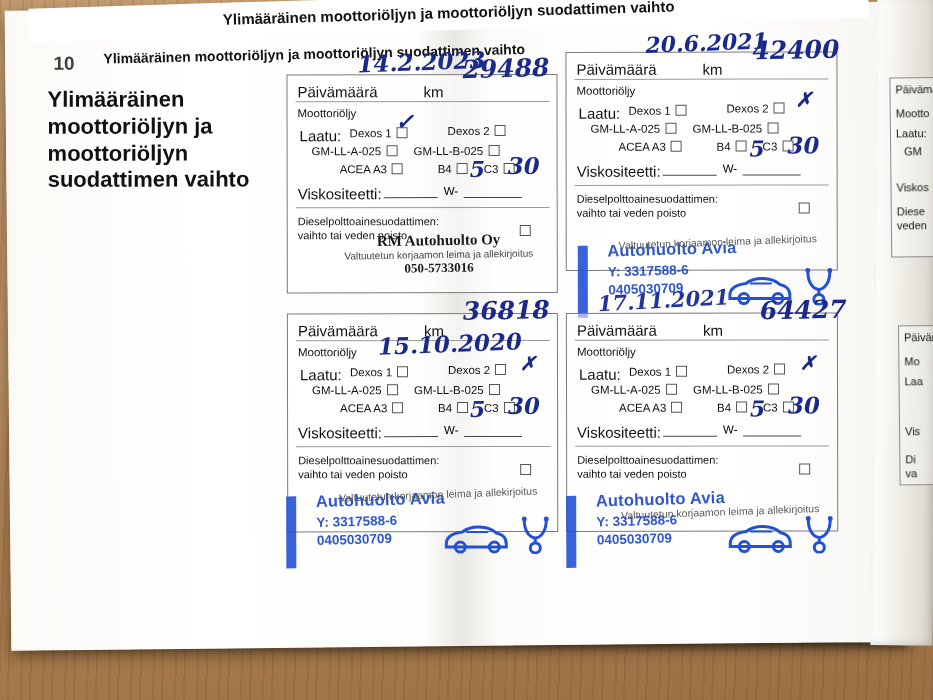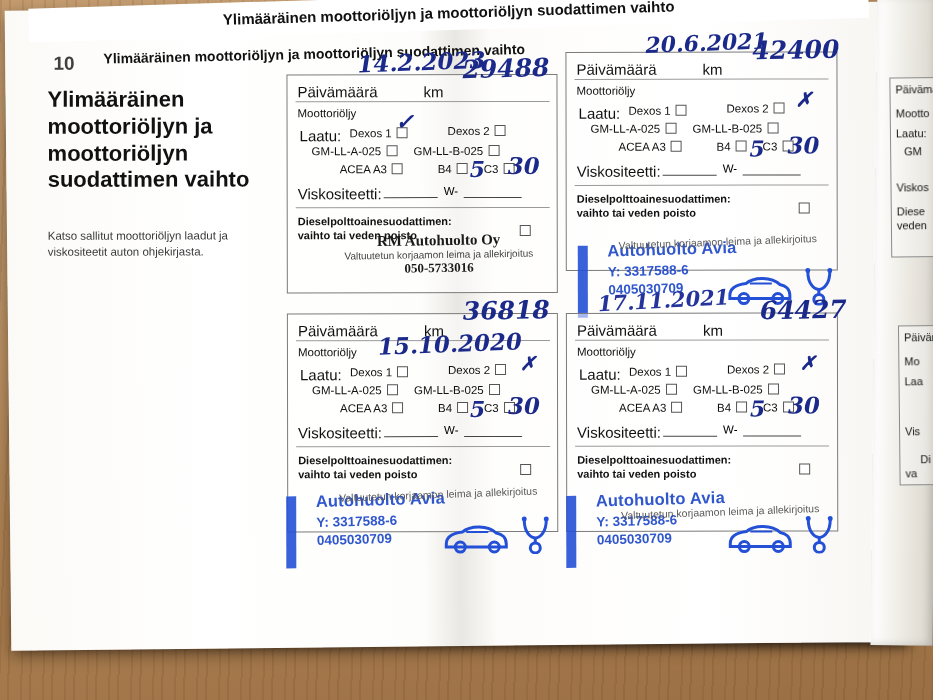--- a/index.html
+++ b/index.html
@@ -112,21 +112,21 @@
   .o-dexos2{left:160px;top:50px;}
   .o-gma{left:24px;top:70px;}
   .o-gmb{left:126px;top:70px;}
   .o-acea{left:52px;top:88px;}
   .o-b4{left:150px;top:88px;}
   .o-c3{left:196px;top:88px;text-align:right;}
   .lbl-visk{left:10px;top:110px;}
   .visk-line{position:absolute;left:96px;top:122px;width:54px;border-bottom:1px solid #444;}
   .visk-w{position:absolute;left:156px;top:110px;font-size:11.5px;}
   .visk-line2{position:absolute;left:176px;top:122px;width:58px;border-bottom:1px solid #444;}
-  .lbl-diesel{left:10px;top:140px;font-size:11px;line-height:1.25;white-space:normal;width:190px;font-weight:bold;}
+  .lbl-diesel{left:10px;top:140px;font-size:11px;line-height:1.25;white-space:normal;width:190px;}
   .cb-diesel{position:absolute;left:232px;top:150px;width:9px;height:9px;border:1px solid #555;background:#fff;}
   .divider{position:absolute;left:8px;top:132px;width:254px;border-top:1px solid #9a9a9a;}
 
   
   .hand{
     position:absolute;
     font-family:"DejaVu Serif", serif;
     color:#1b2a8a;
     font-weight:bold;
     font-style:italic;
@@ -180,21 +180,20 @@
   <div class="right-edge"></div>
 
   <div class="top-banner">Ylimääräinen moottoriöljyn ja moottoriöljyn suodattimen vaihto</div>
 
   <div class="content">
 
     <div class="page-num">10</div>
     <div class="page-head">Ylimääräinen moottoriöljyn ja moottoriöljyn suodattimen vaihto</div>
 
     <div class="title">Ylimääräinen moottoriöljyn ja moottoriöljyn suodattimen vaihto</div>
-    <div class="note">Katso sallitut moottoriöljyn laadut ja viskositeetit auton ohjekirjasta.</div>
 
     <div class="box b1">
       <div class="row lbl-date">Päivämäärä</div>
       <div class="row lbl-km">km</div>
       <div class="divider" style="top:26px"></div>
       <div class="row lbl-oil">Moottoriöljy</div>
       <div class="row lbl-laatu">Laatu:</div>
       <div class="opt o-dexos1"><span>Dexos 1</span><span class="cb"></span></div>
       <div class="opt o-dexos2"><span>Dexos 2</span><span class="cb"></span></div>
       <div class="opt o-gma"><span>GM-LL-A-025</span><span class="cb"></span></div>
@@ -395,17 +394,17 @@
     <div class="rp" style="left:898px;top:150px;">GM</div>
     <div class="rp" style="left:890px;top:186px;">Viskos</div>
     <div class="rp" style="left:890px;top:210px;text-align:center;">Diese</div>
     <div class="rp" style="left:890px;top:224px;">veden</div>
 
     <div class="rp-box" style="left:890px;top:330px;width:54px;height:160px;"></div>
     <div class="rp" style="left:896px;top:336px;">Päivämä</div>
     <div class="rp" style="left:896px;top:360px;">Mo</div>
     <div class="rp" style="left:896px;top:380px;">Laa</div>
     <div class="rp" style="left:896px;top:430px;">Vis</div>
-    <div class="rp" style="left:896px;top:458px;margin-left:15px;">Di</div>
+    <div class="rp" style="left:896px;top:458px;">Di</div>
     <div class="rp" style="left:896px;top:472px;">va</div>
   </div>
 
 </div>
 
 </body></html>

